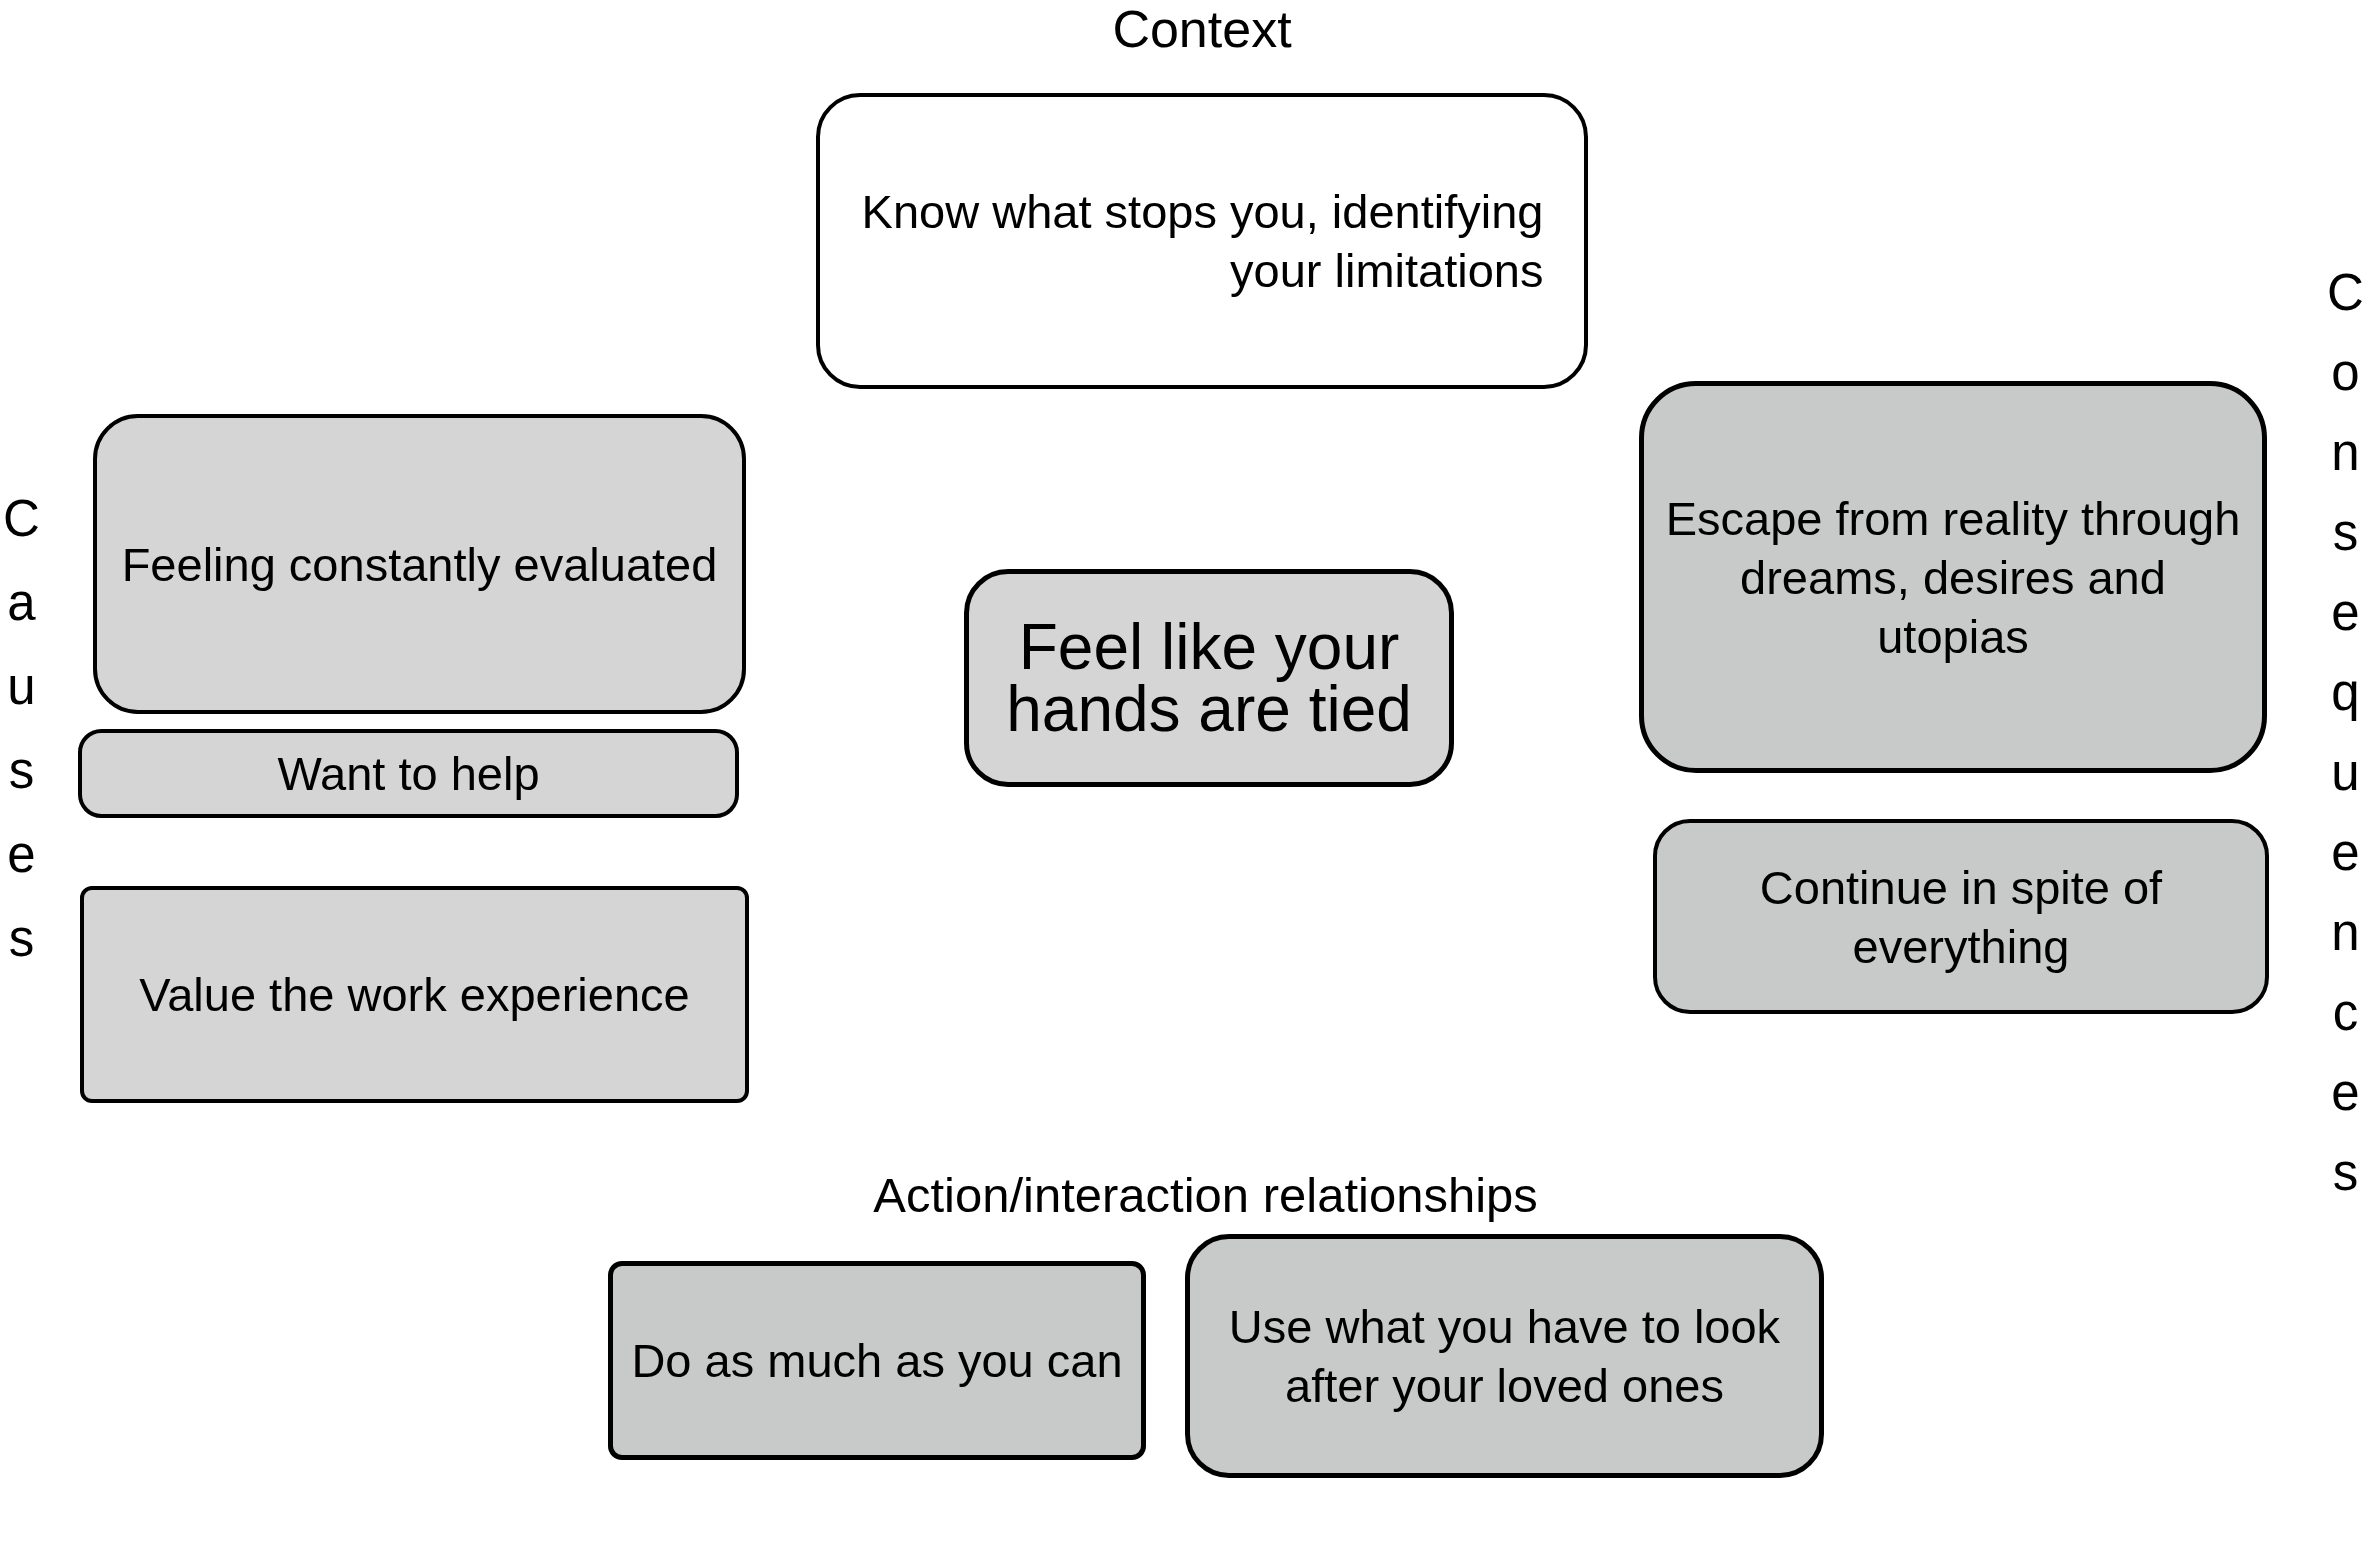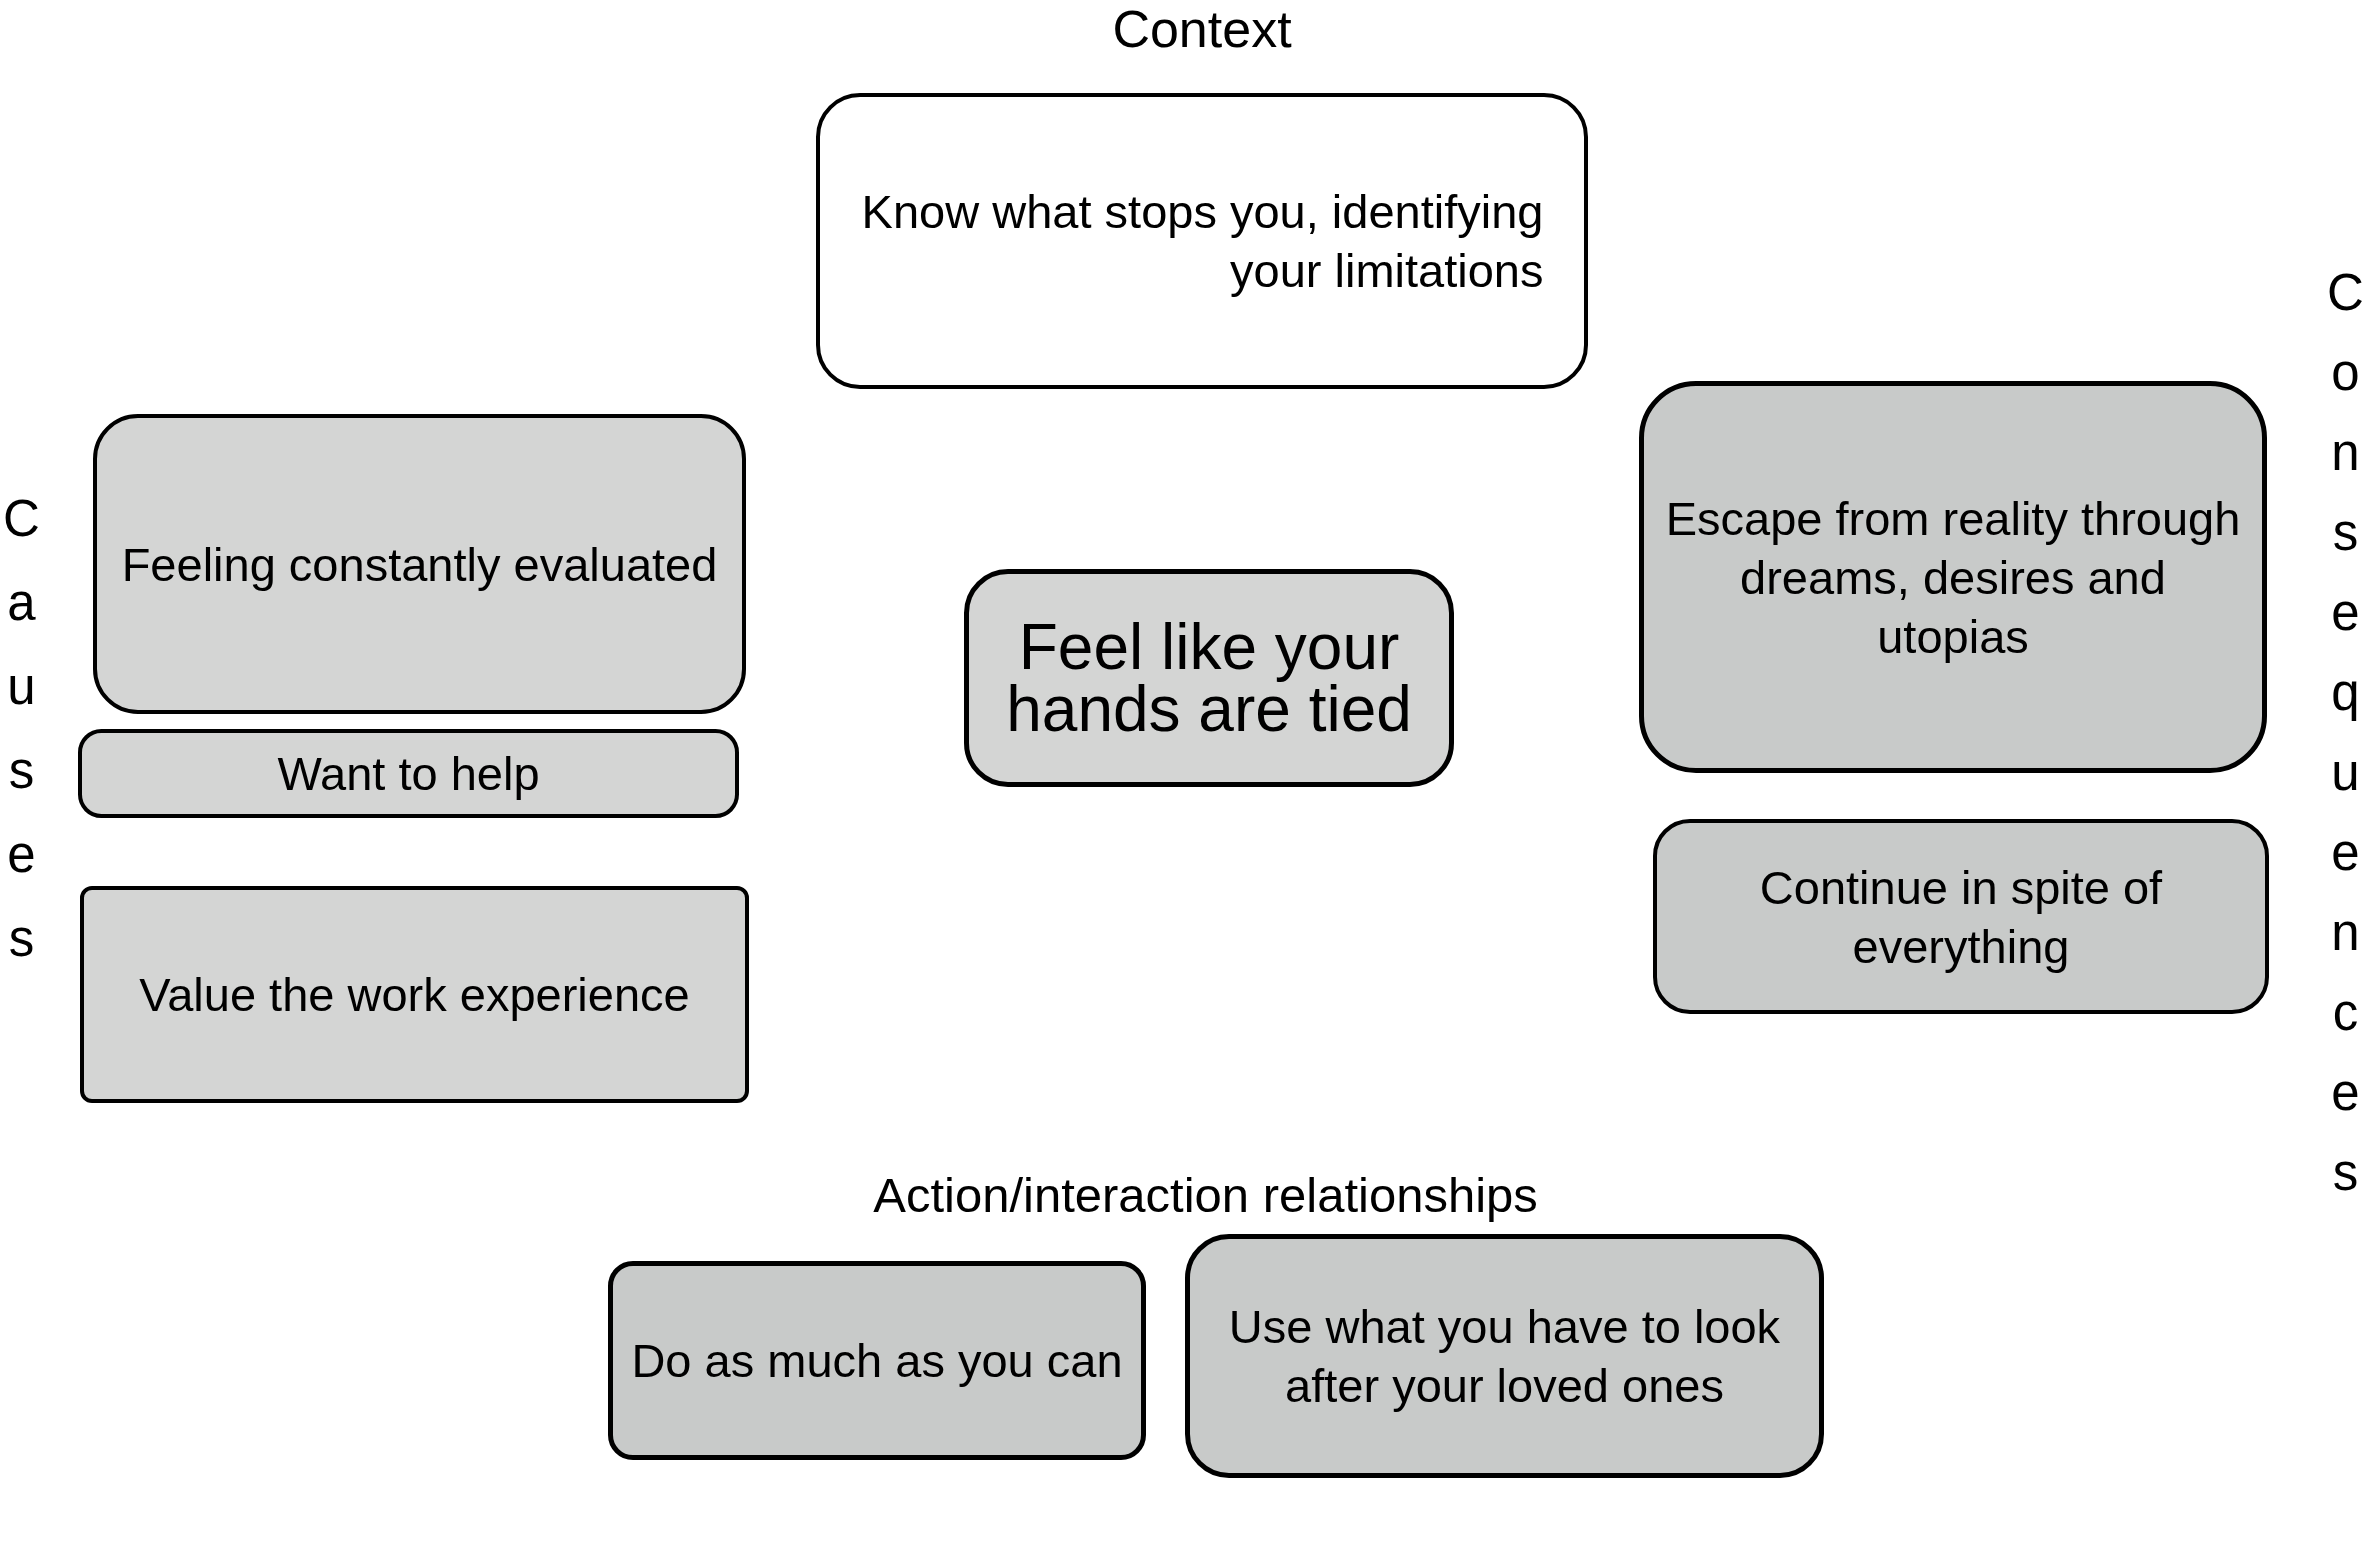--- a/index.html
+++ b/index.html
@@ -63,21 +63,21 @@
   #consequence-box-0 { left: 1639px; top: 381px; width: 628px; height: 392px; border-radius: 57px;
                        border-width: 5.9px; }
   #consequence-box-0 .txt { max-width: 585px; }
   #consequence-box-1 { left: 1653px; top: 819px; width: 616px; height: 195px; border-radius: 37px; }
   #consequence-box-1 .txt { max-width: 478px; }
 
   #consequences-label { left: 2323px; top: 253px; width: 45px; }
 
   #actions-label   { left: 718px;  top: 1169px; width: 975px; }
 
-  #action-box-0    { left: 608px;  top: 1261px; width: 538px; height: 199px; border-radius: 25px;
+  #action-box-0    { left: 608px;  top: 1261px; width: 538px; height: 199px; border-radius: 14px;
                      border-width: 5.9px; }
   #action-box-1    { left: 1185px; top: 1234px; width: 639px; height: 244px; border-radius: 44px;
                      border-width: 5.9px; }
   #action-box-1 .txt { max-width: 566px; }
 </style>
 </head>
 <body>
 
 <div id="canvas">
 

